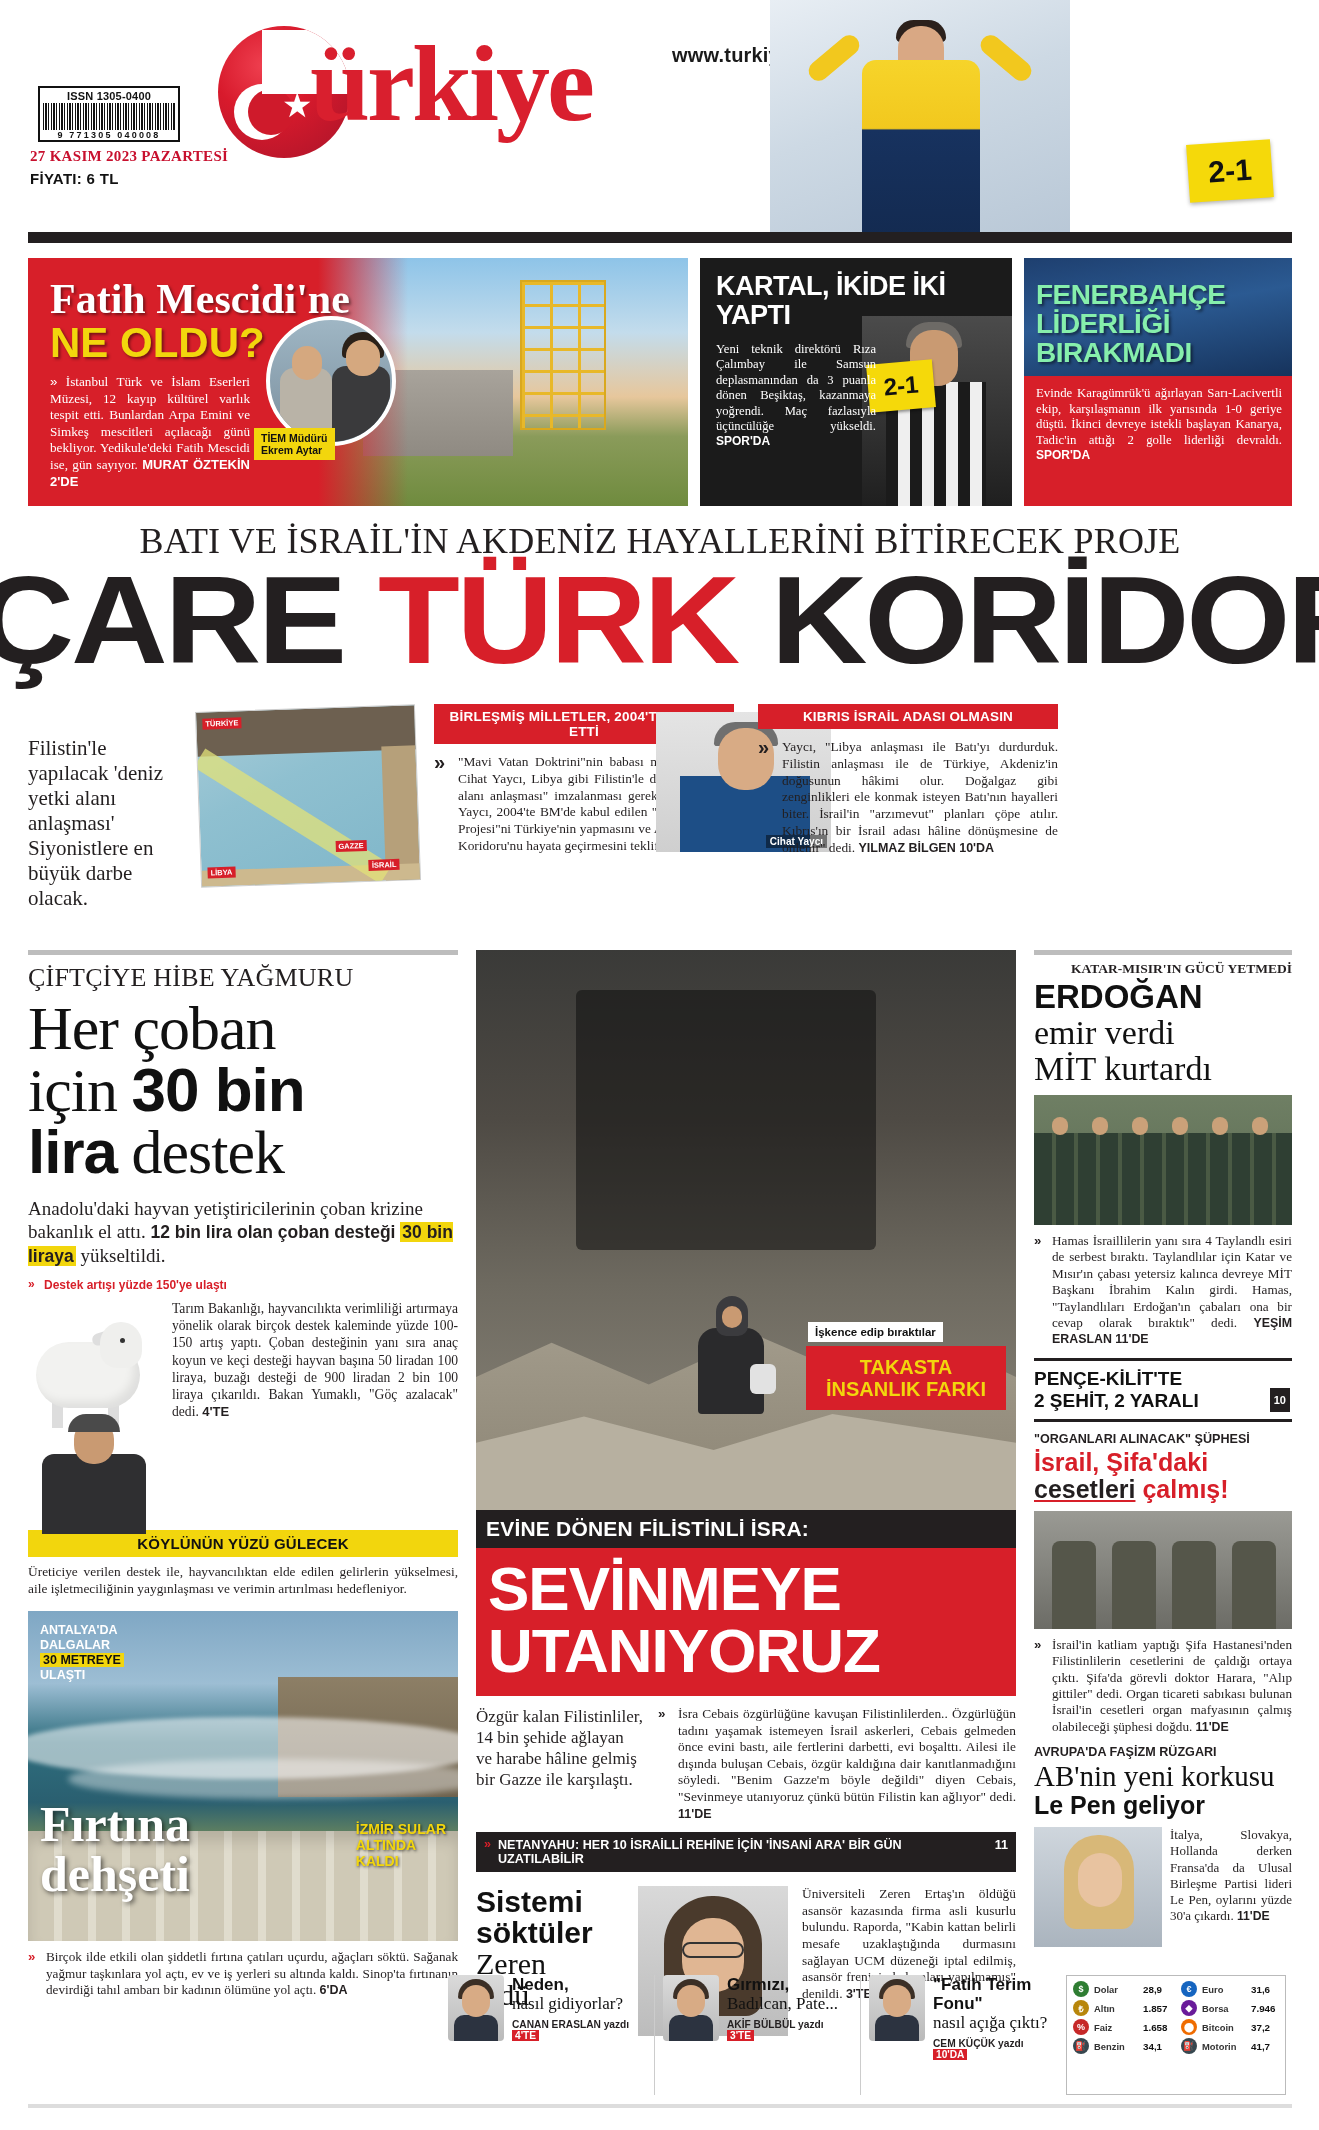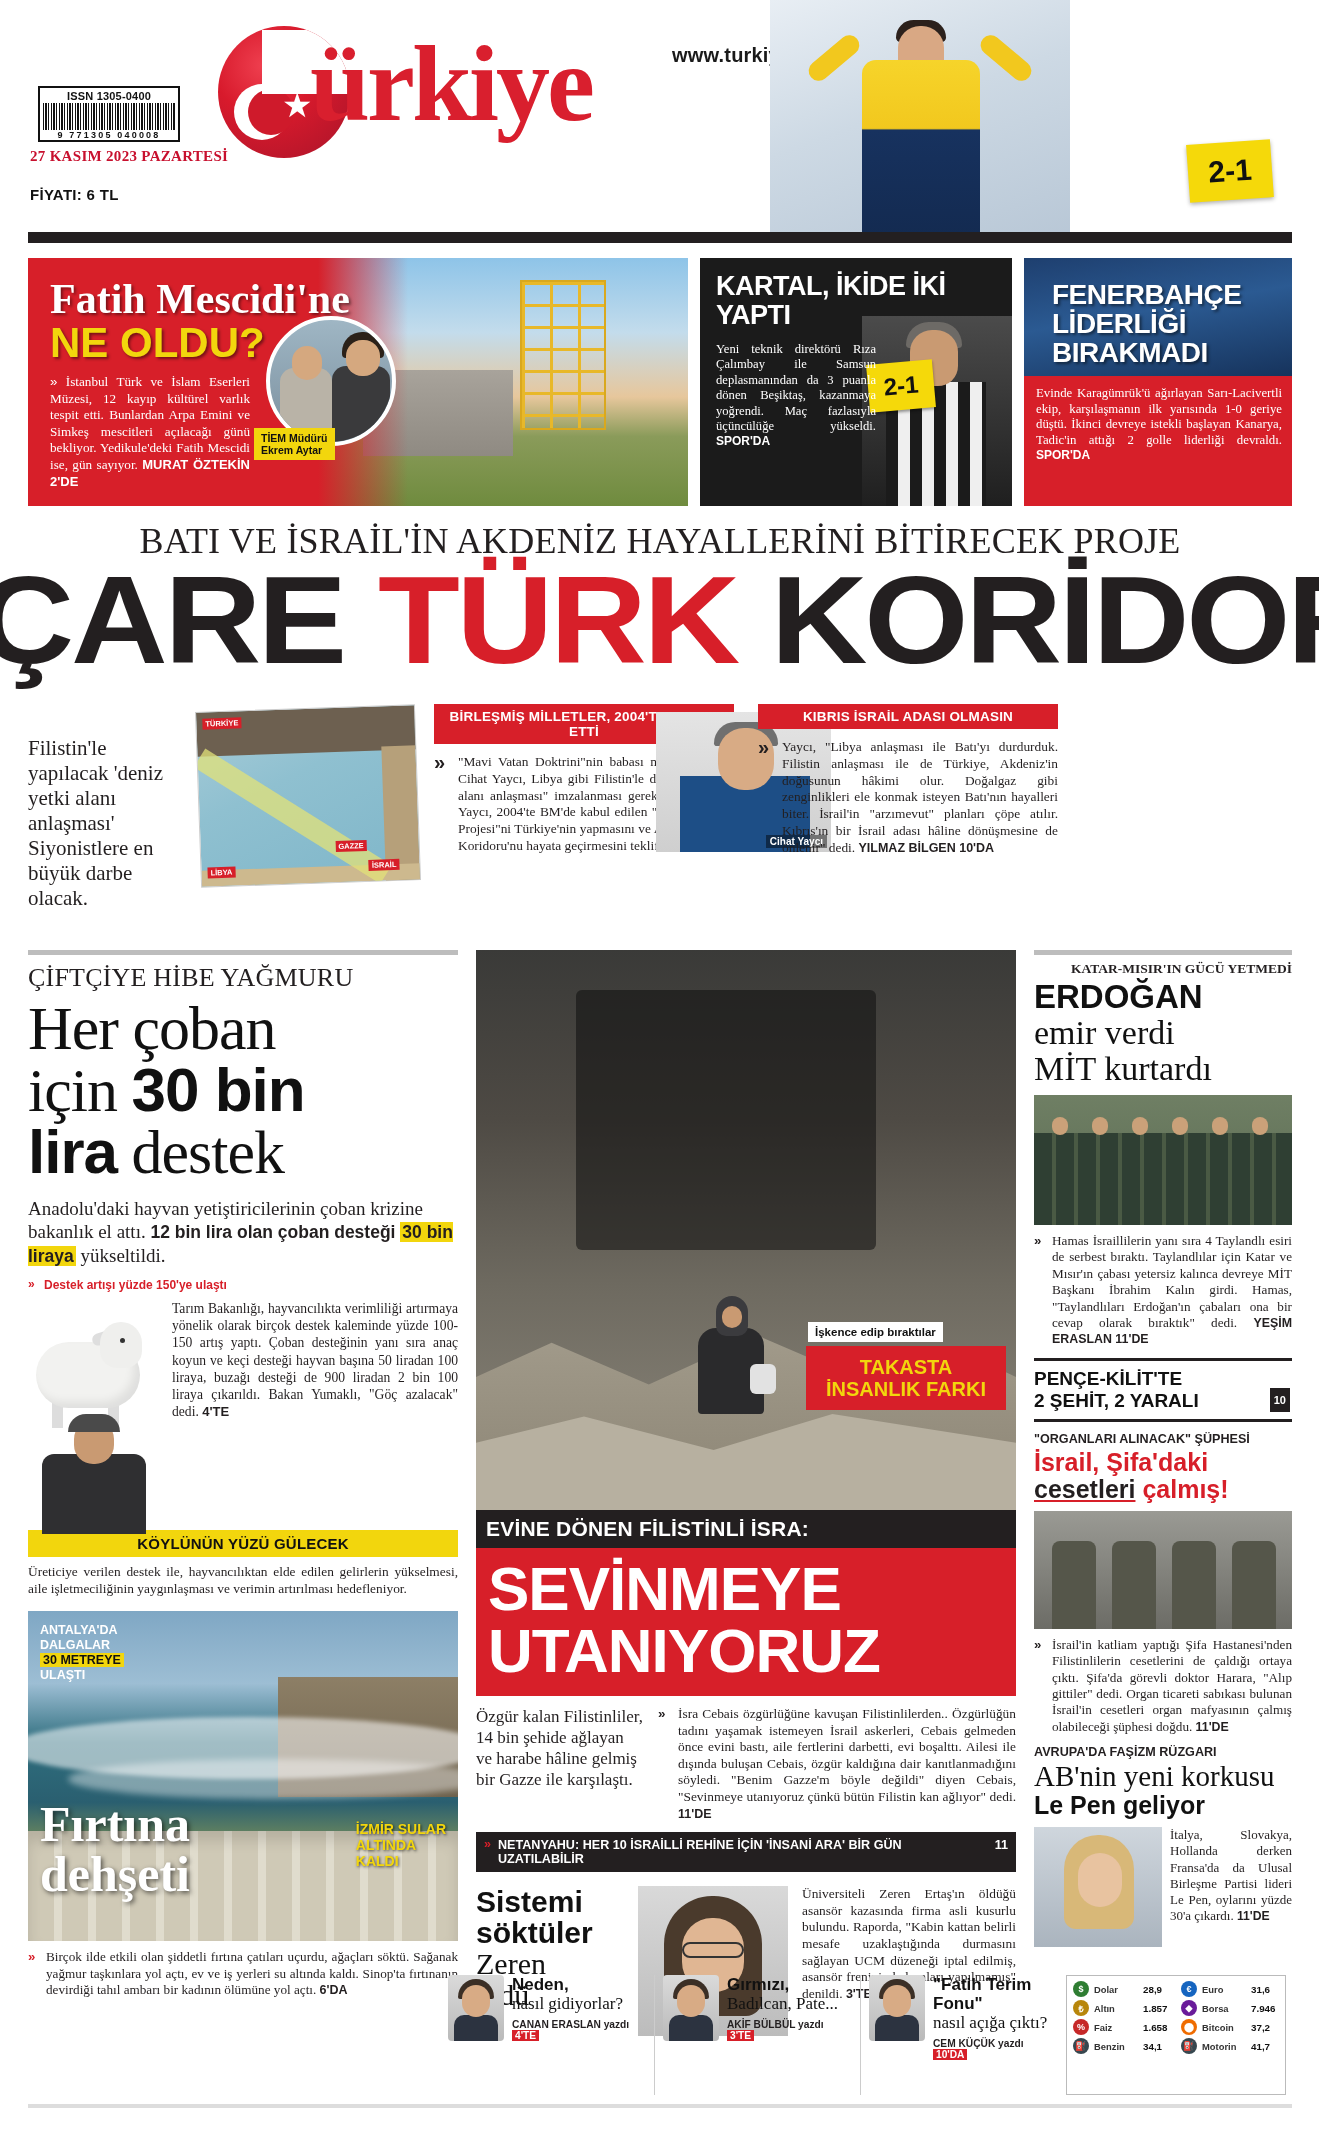--- a/index.html
+++ b/index.html
@@ -49,21 +49,21 @@
     font-size: 9px; font-weight: 700; text-align: center;
     letter-spacing: 2.2px; line-height: 10px;
   }
   .issue-date {
     position: absolute; left: 30px; top: 148px;
     font-family: "Liberation Serif", serif;
     font-size: 15px; font-weight: 700; color: #c8102e;
     letter-spacing: .3px;
   }
   .issue-price {
-    position: absolute; left: 30px; top: 186px;
+    position: absolute; left: 30px; top: 170px;
     font-family: "Liberation Sans", sans-serif;
     font-size: 15px; font-weight: 700; color: #111;
     letter-spacing: .3px;
   }
   .rule-black {
     position: absolute; left: 28px; top: 232px;
     width: 1264px; height: 11px; background: #231f20;
   }
 
   
@@ -233,24 +233,23 @@
     position: absolute; left: 996px; top: 0; width: 268px; height: 248px;
     background: #d71f29; overflow: hidden;
   }
   .fener-photo {
     position: absolute; left: 0; top: 0; width: 268px; height: 118px;
     background: linear-gradient(170deg, #1e3f6f 0%, #2b5a92 45%, #16335c 100%);
   }
   .fener-h {
     position: absolute; left: 12px; top: 22px; width: 250px;
     font-family: "Liberation Sans", sans-serif;
-    font-size: 28px; font-weight: 700; color: #ffffff;
+    font-size: 28px; font-weight: 700; color: #86efac;
     line-height: 29px; letter-spacing: -.5px;
     text-shadow: 2px 2px 3px rgba(0,0,0,.5);
-    margin-left: 16px;
   }
   .fener-body {
     position: absolute; left: 12px; top: 128px; width: 246px;
     font-family: "Liberation Serif", serif;
     font-size: 12.8px; line-height: 15.6px; color: #fff;
     text-align: justify;
   }
   .fener-body b { font-family: "Liberation Sans", sans-serif; font-size: 12px; }
 
   

